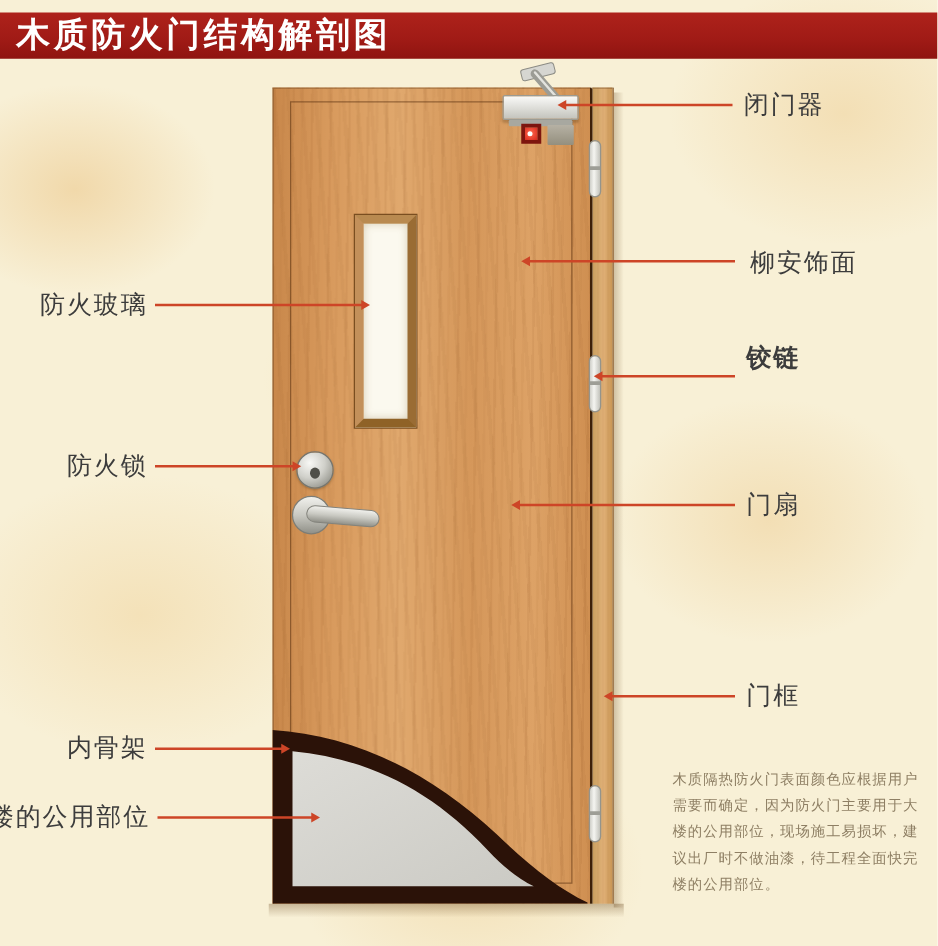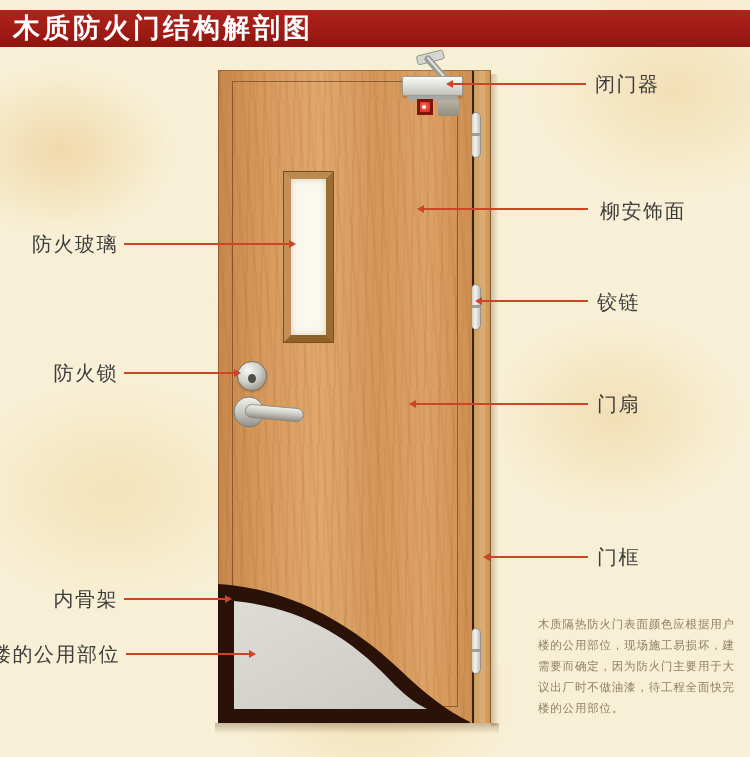--- a/index.html
+++ b/index.html
@@ -173,36 +173,36 @@
   <div class="co-label" style="left:595px;top:77px;">闭门器</div>
   <div class="co-line" style="left:452px;top:83px;width:134px;">
       <span class="arr-l"></span>
     </div>
 
   <div class="co-label" style="left:600px;top:204px;">柳安饰面</div>
   <div class="co-line" style="left:423px;top:208px;width:165px;">
       <span class="arr-l"></span>
     </div>
 
-  <div class="co-label" style="left:597px;top:295px;">铰链</div>
+  <div class="co-label" style="left:597px;top:280px;font-weight:bold;">铰链</div>
   <div class="co-line" style="left:481px;top:300px;width:107px;">
       <span class="arr-l"></span>
     </div>
 
   <div class="co-label" style="left:597px;top:397px;">门扇</div>
   <div class="co-line" style="left:415px;top:403px;width:173px;">
       <span class="arr-l"></span>
     </div>
 
   <div class="co-label" style="left:597px;top:550px;">门框</div>
   <div class="co-line" style="left:489px;top:556px;width:99px;">
       <span class="arr-l"></span>
     </div>
 
   <div class="desc">
     <div class="desc-line">木质隔热防火门表面颜色应根据用户</div>
+    <div class="desc-line">需要而确定，因为防火门主要用于大</div>
     <div class="desc-line">楼的公用部位，现场施工易损坏，建</div>
-    <div class="desc-line">需要而确定，因为防火门主要用于大</div>
     <div class="desc-line">议出厂时不做油漆，待工程全面快完</div>
     <div class="desc-line">楼的公用部位。</div>
   </div>
 
 </div>
 
 </body></html>

